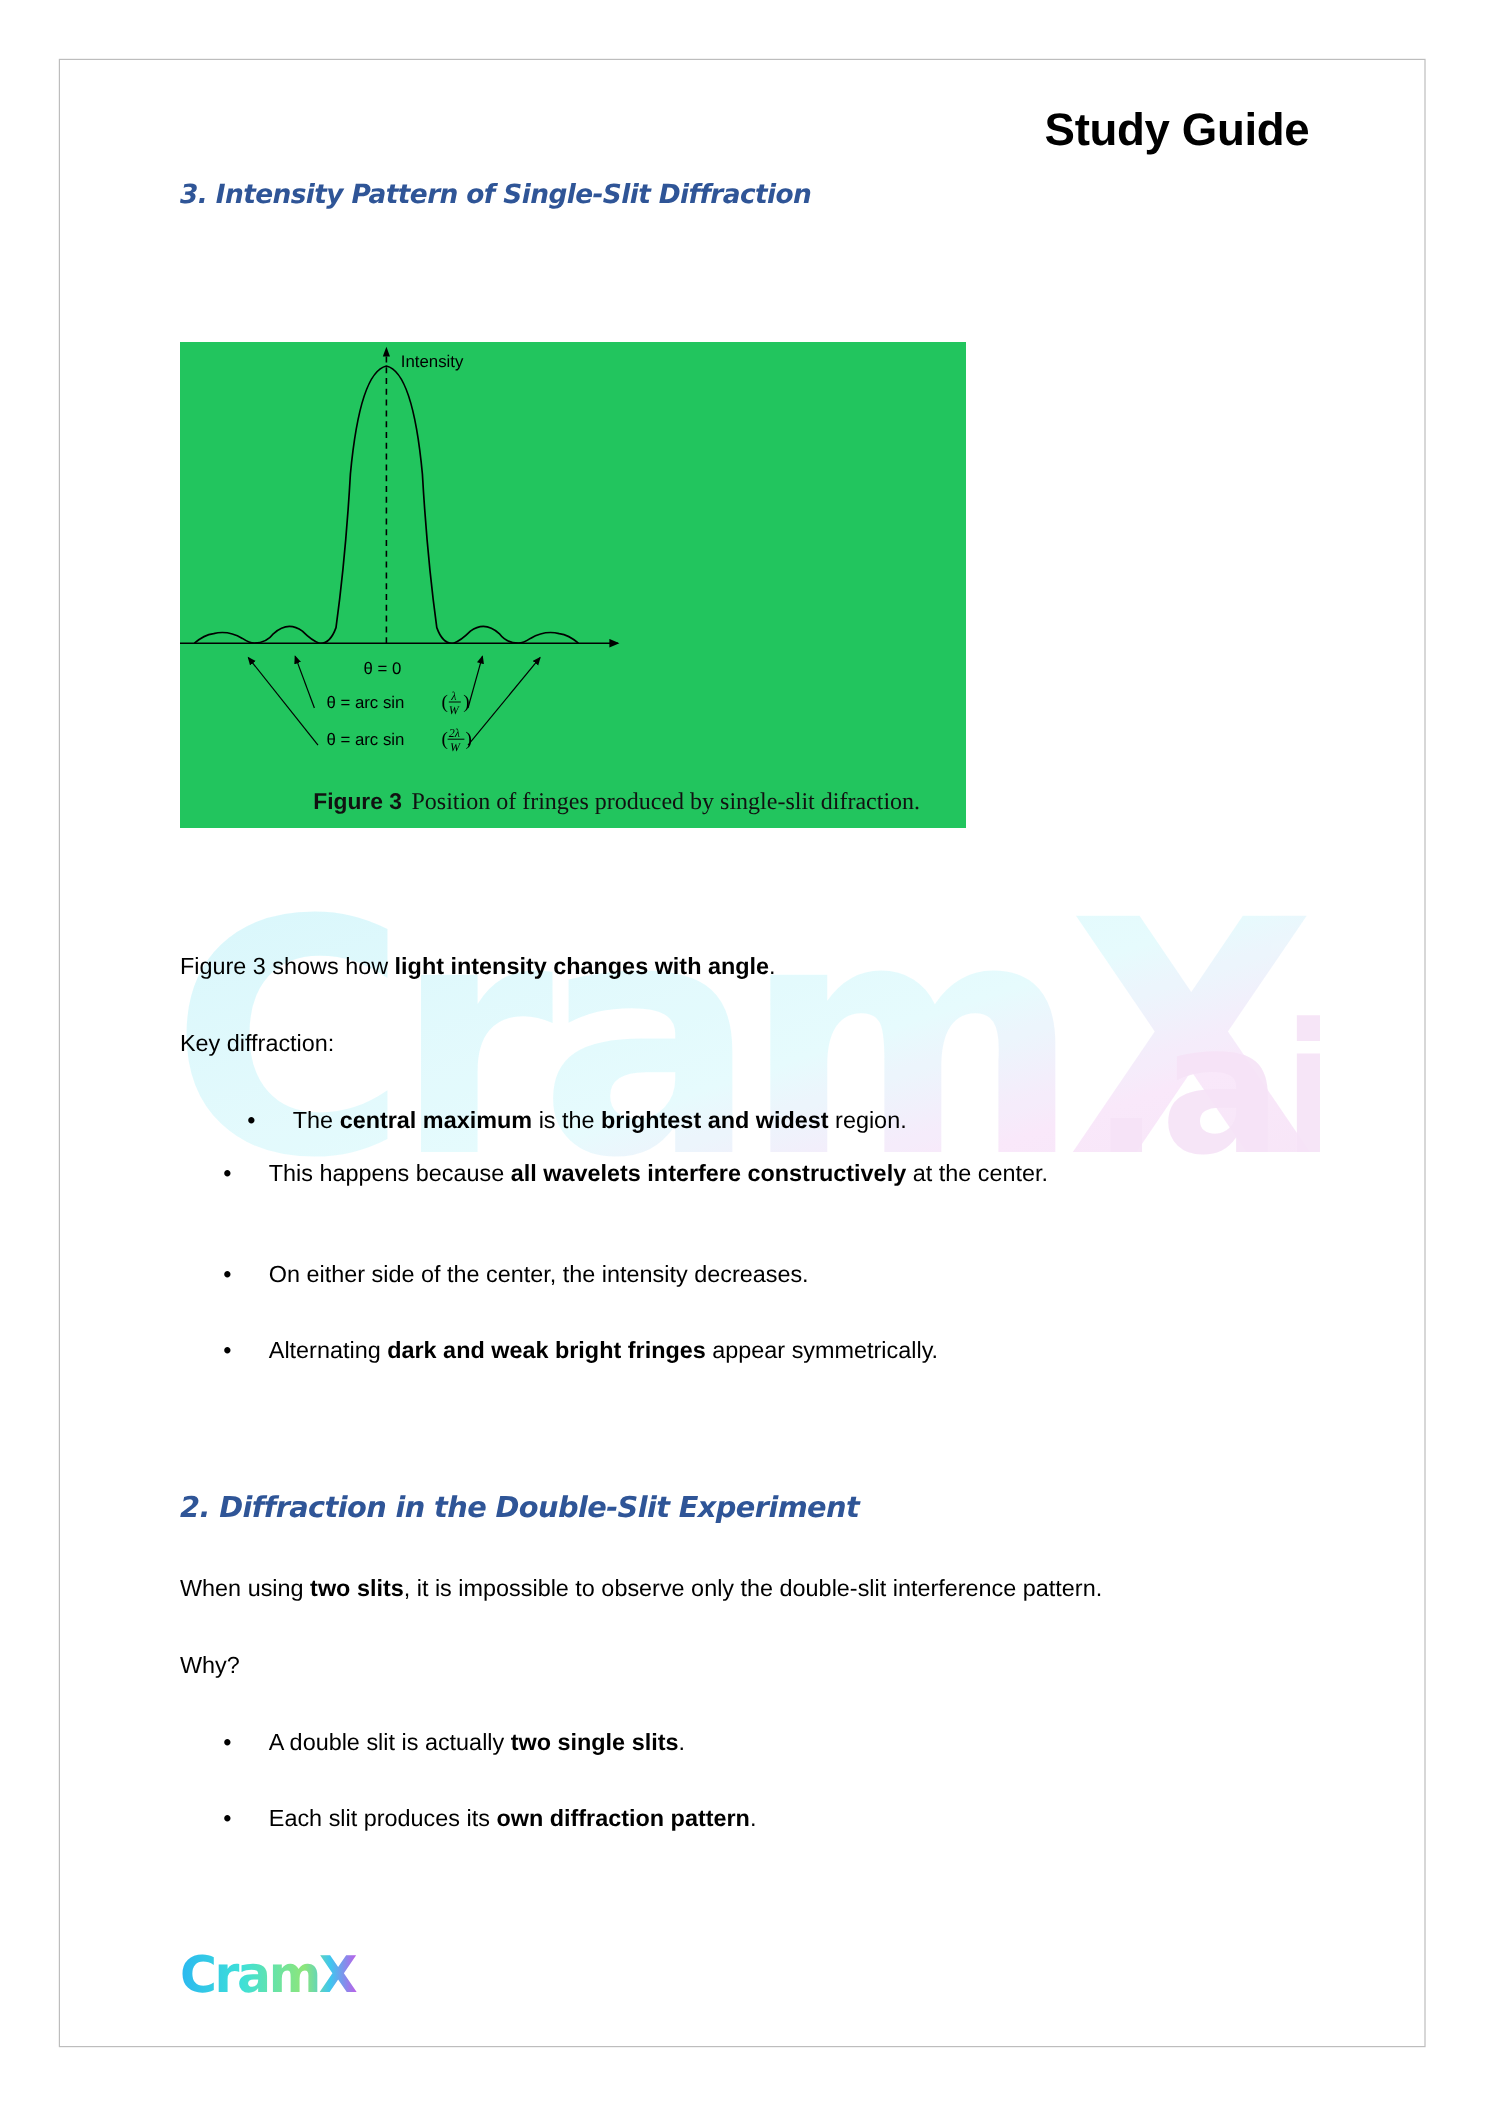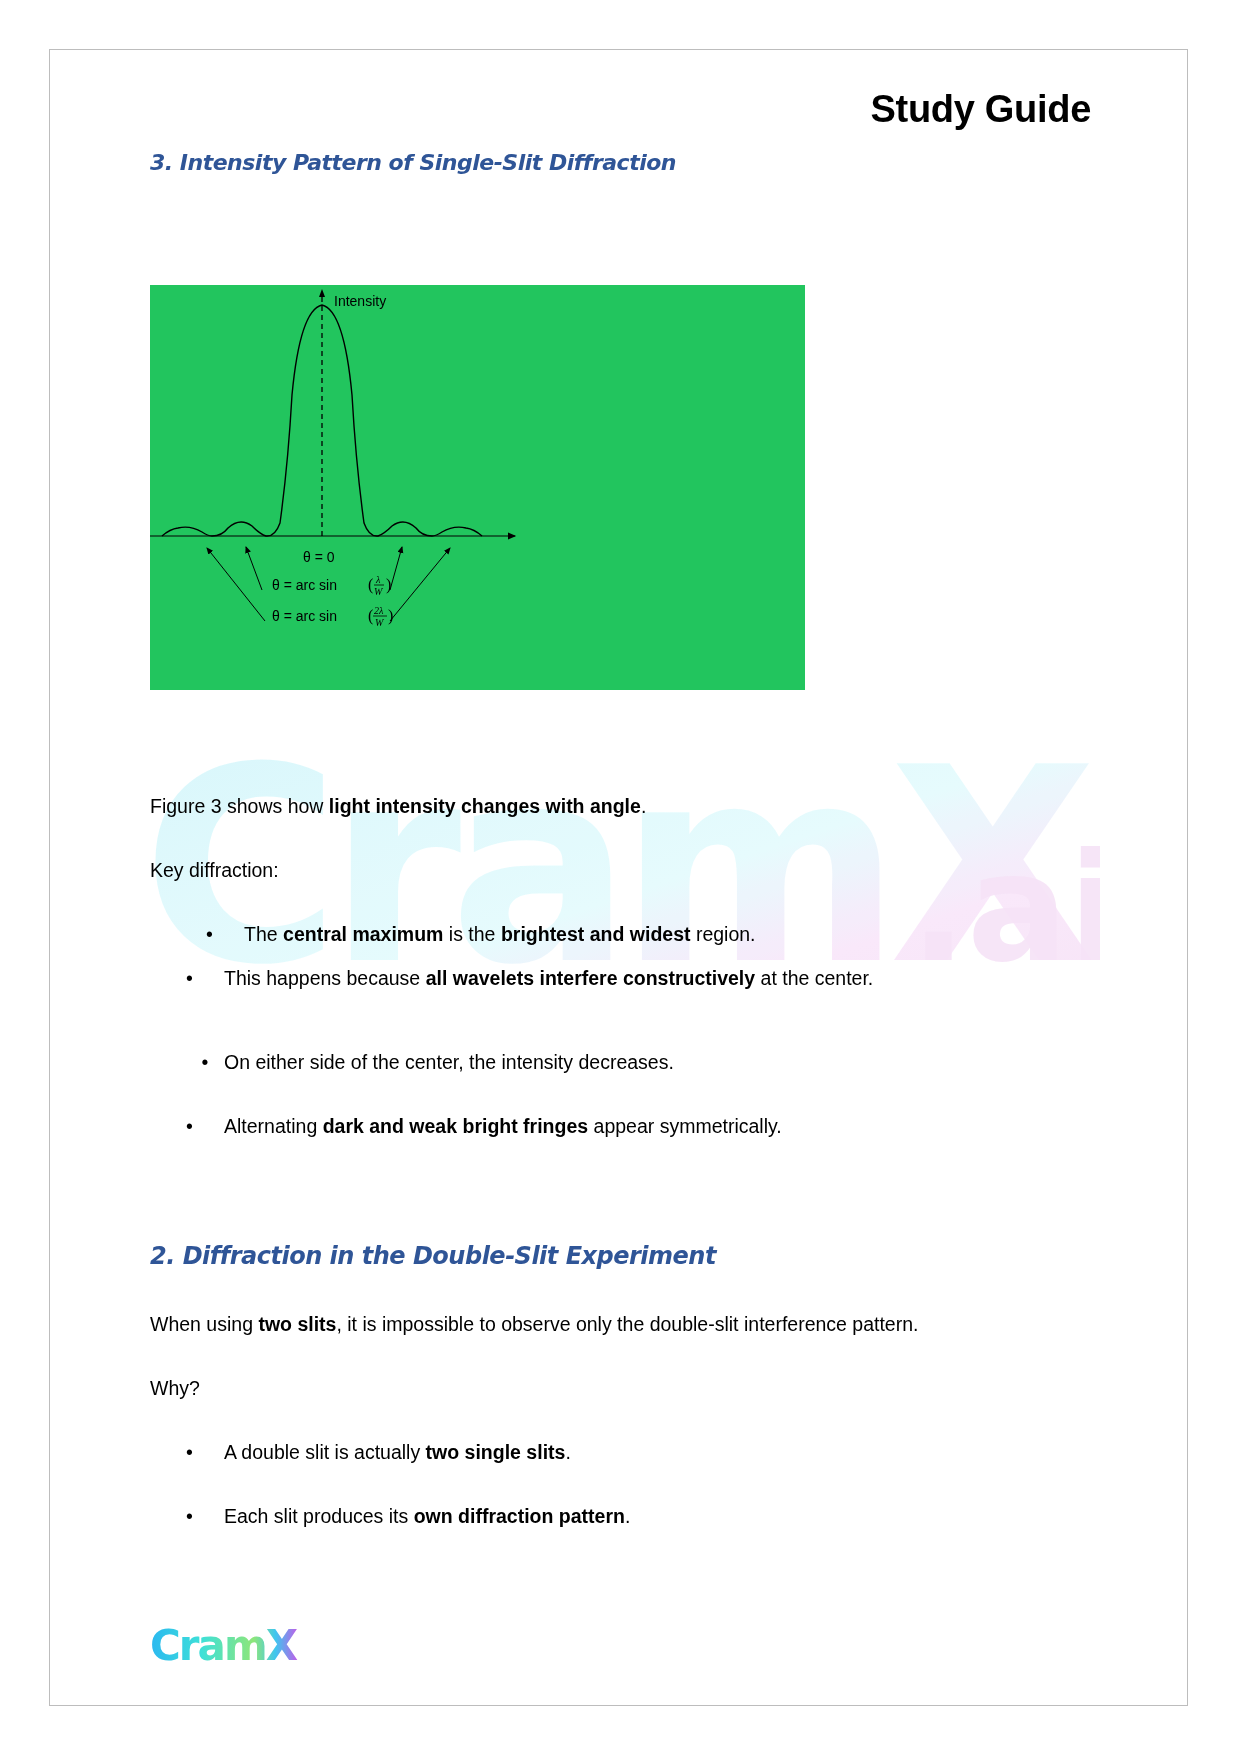--- a/index.html
+++ b/index.html
@@ -70,20 +70,23 @@
     <line x1="224" y1="300" x2="234" y2="300" stroke="#000" stroke-width="0.8"></line>
     <text x="224" y="310" font-size="10" font-family="Liberation Serif, serif" font-style="italic">W</text>
     <text x="236" y="305" font-size="16" font-family="Liberation Serif, serif">)</text>
     <text x="122" y="336" font-size="14" font-family="Liberation Sans, sans-serif">θ = arc sin</text>
     <text x="218" y="336" font-size="16" font-family="Liberation Serif, serif">(</text>
     <text x="224" y="329" font-size="10" font-family="Liberation Serif, serif" font-style="italic">2λ</text>
     <line x1="223" y1="331" x2="237" y2="331" stroke="#000" stroke-width="0.8"></line>
     <text x="225" y="341" font-size="10" font-family="Liberation Serif, serif" font-style="italic">W</text>
     <text x="238" y="336" font-size="16" font-family="Liberation Serif, serif">)</text>
   </svg>
+  <div class="fig-caption">
+    <span class="fig-label">Figure 3</span><span>Position of fringes produced by single-slit difraction.</span>
+  </div>
 </div>
 
 <svg class="watermark" viewBox="0 0 950 240">
   <defs>
     <linearGradient id="wmGrad" x1="0" y1="0" x2="1" y2="1">
       <stop offset="0" stop-color="#d4f6fb"></stop>
       <stop offset="0.55" stop-color="#e4fbfd"></stop>
       <stop offset="0.75" stop-color="#f9e6fa"></stop>
       <stop offset="1" stop-color="#f6e2f6"></stop>
     </linearGradient>
@@ -99,21 +102,21 @@
 <div class="para" style="top:859px;">Key diffraction:</div>
 
 <div class="bullet" style="top:923px;margin-left:20px;">
   <span class="dot">•</span><span>The </span><b>central maximum</b><span> is the </span><b>brightest and widest</b><span> region.</span>
 </div>
 
 <div class="bullet" style="top:967px;">
   <span class="dot">•</span><span>This happens because </span><b>all wavelets interfere constructively</b><span> at the center.</span>
 </div>
 
-<div class="bullet" style="top:1051px;text-align:center;">
+<div class="bullet" style="top:1051px;">
   <span class="dot">•</span><span>On either side of the center, the intensity decreases.</span>
 </div>
 
 <div class="bullet" style="top:1115px;">
   <span class="dot">•</span><span>Alternating </span><b>dark and weak bright fringes</b><span> appear symmetrically.</span>
 </div>
 
 <div class="section-heading h-normal">2. Diffraction in the Double-Slit Experiment</div>
 
 <div class="para" style="top:1313px;">

